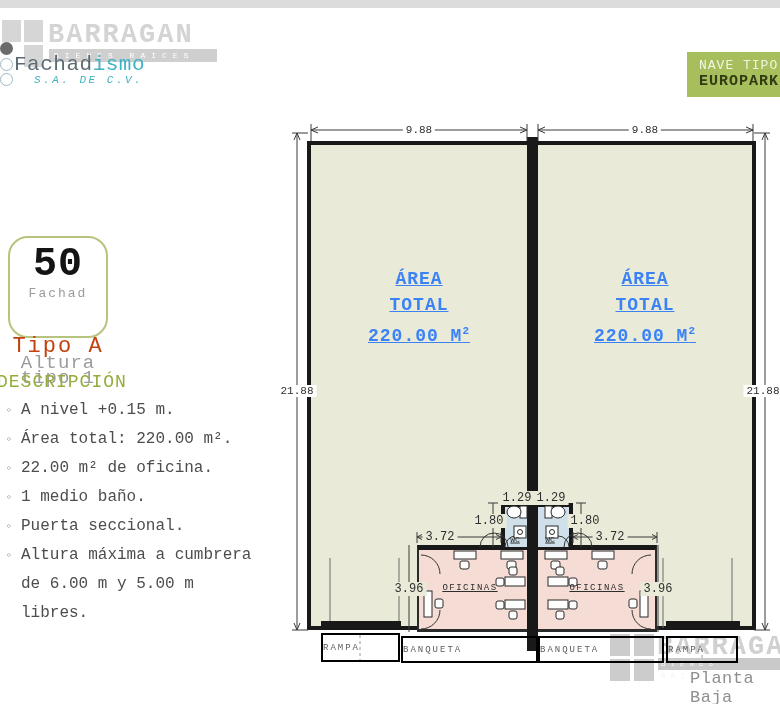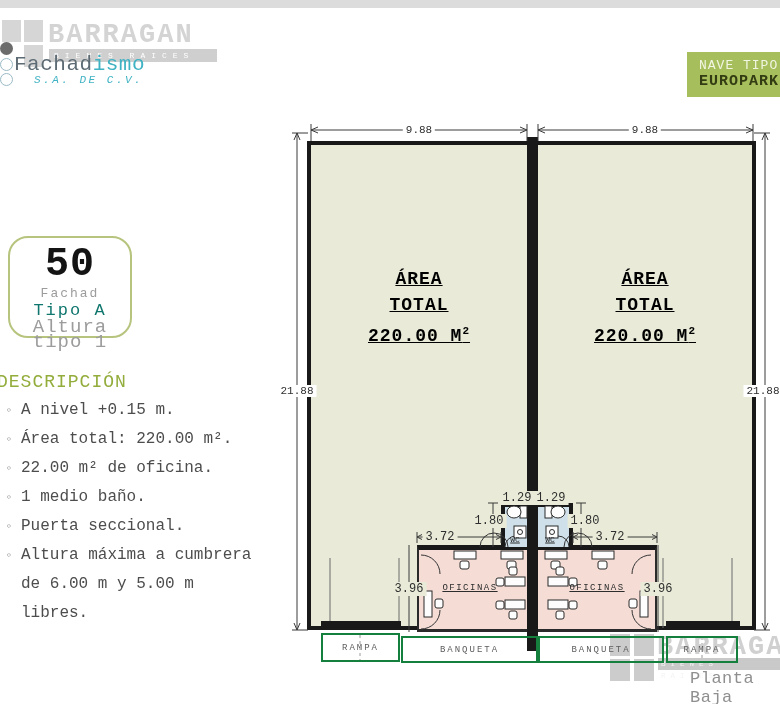--- a/index.html
+++ b/index.html
@@ -18,57 +18,57 @@
   .fach-sub{left:34px;top:74px;font-size:11px;font-style:italic;color:#3fb2c3;letter-spacing:2.5px;}
   .ring{border:1.5px solid #9bbac6;border-radius:50%;width:11px;height:11px;}
   .dot{background:#6b6b6b;border-radius:50%;width:13px;height:13px;}
 
   .nave-tag{left:687px;top:52px;width:100px;height:45px;background:#a6bf5c;
             padding:6px 0 0 12px;box-sizing:border-box;}
   .nave-l1{font-size:13px;color:#f2f5e2;letter-spacing:1px;line-height:15px;}
   .nave-l2{font-size:15px;color:#333b12;font-weight:bold;letter-spacing:1px;line-height:17px;}
 
   
-  .badge{left:8px;top:236px;width:124px;height:102px;border:2px solid #b6c47e;border-radius:20px;
+  .badge{left:8px;top:236px;width:100px;height:102px;border:2px solid #b6c47e;border-radius:20px;
          background:#fff;text-align:center;box-sizing:border-box;padding-top:6px;}
   .badge-num{font-size:40px;line-height:42px;font-weight:600;color:#141414;letter-spacing:1px;}
   .badge-c1{font-size:13px;line-height:15px;color:#9c9c9c;letter-spacing:2px;}
-  .badge-c2{font-size:17px;line-height:19px;color:#0f766e;letter-spacing:2px;}
+  .badge-c2{font-size:22px;line-height:19px;color:#c2410c;letter-spacing:2px;margin-top:36px;}
   .badge-c3{font-size:19px;line-height:15px;color:#9c9c9c;letter-spacing:1px;}
 
   
   .desc{left:-3px;top:372px;width:258px;}
   .desc-title{font-size:18px;color:#93ad3c;letter-spacing:1px;margin-bottom:4px;}
   .desc ul{list-style:none;margin:0;padding:0;}
   .desc li{position:relative;padding-left:24px;font-size:16px;line-height:29px;color:#4d4d4d;}
   .desc li::before{content:"\25E6";position:absolute;left:8px;top:0;color:#8a8a8a;font-size:13px;}
 
   
   .warehouse{left:307px;top:141px;width:441px;height:481px;background:#e9ebd8;
              border:4px solid #191919;z-index:1;}
   .office{left:417px;top:545px;width:240px;height:87px;background:#f5ddd6;box-sizing:border-box;
           border-top:5px solid #191919;border-left:2px solid #2a2a2a;border-right:2px solid #2a2a2a;
           border-bottom:3px solid #2a2a2a;z-index:1;}
   .wc{left:501px;top:503px;width:72px;height:44px;background:#cfe0ea;box-sizing:border-box;
       border:4px solid #191919;border-bottom:none;z-index:1;}
   .center-wall{left:527px;top:137px;width:11px;height:514px;background:#191919;z-index:1;}
 
   
-  .bbox{box-sizing:border-box;border:2px solid #15803d;z-index:3;display:flex;
-        align-items:center;justify-content:center;font-size:9px;color:#5d5d5d;letter-spacing:2px;}
+  .bbox{box-sizing:border-box;border:2px solid #000000;z-index:3;display:flex;
+        align-items:center;font-size:9px;color:#5d5d5d;letter-spacing:2px;}
   .rampa-l{left:321px;top:633px;width:79px;height:29px;}
   .banq-l{left:401px;top:636px;width:137px;height:27px;}
   .banq-r{left:538px;top:636px;width:126px;height:27px;}
   .rampa-r{left:666px;top:636px;width:72px;height:27px;}
 
   
   .dim{transform:translate(-50%,-50%);font-size:12px;color:#2e2e2e;padding:0 3px;z-index:3;white-space:nowrap;}
   .dim.big{font-size:11px;}
   .on-w{background:#fff;} .on-g{background:#e9ebd8;}
-  .area{width:160px;text-align:center;z-index:3;color:#000000;font-weight:bold;
+  .area{width:160px;text-align:center;z-index:3;color:#3b82f6;font-weight:bold;
         font-size:18px;line-height:26px;letter-spacing:1px;}
   .area .u{text-decoration:underline;}
   .area sup{font-size:11px;}
   .room-lab{transform:translate(-50%,-50%);z-index:3;color:#2d2d2d;text-decoration:underline;white-space:nowrap;}
   .wc-lab{font-size:8px;margin-top:12px;}
   .ofi-lab{font-size:9px;letter-spacing:1.5px;}
 
   
   .wm-sq{background:#c6c6c6;opacity:.9;z-index:2;}
   .wm-name{left:657px;top:632px;font-size:27px;font-weight:bold;color:#d0d0d0;letter-spacing:2px;z-index:2;}

